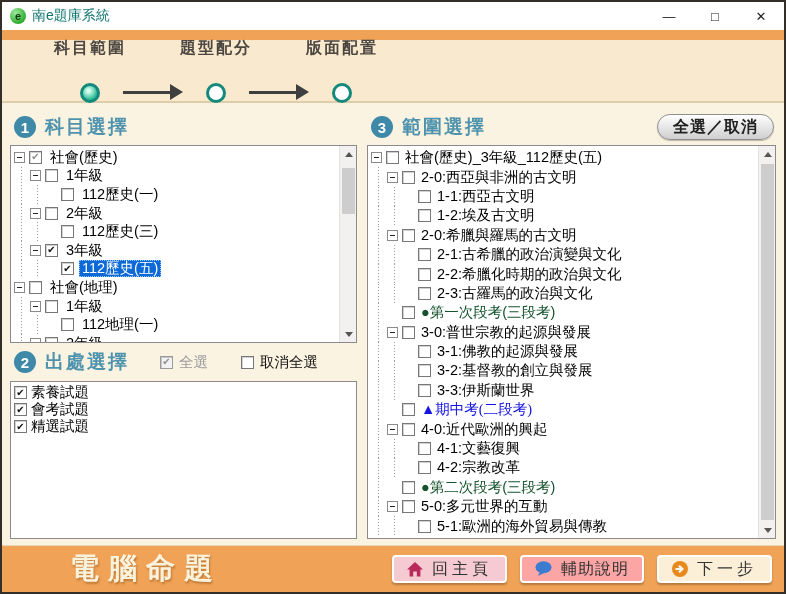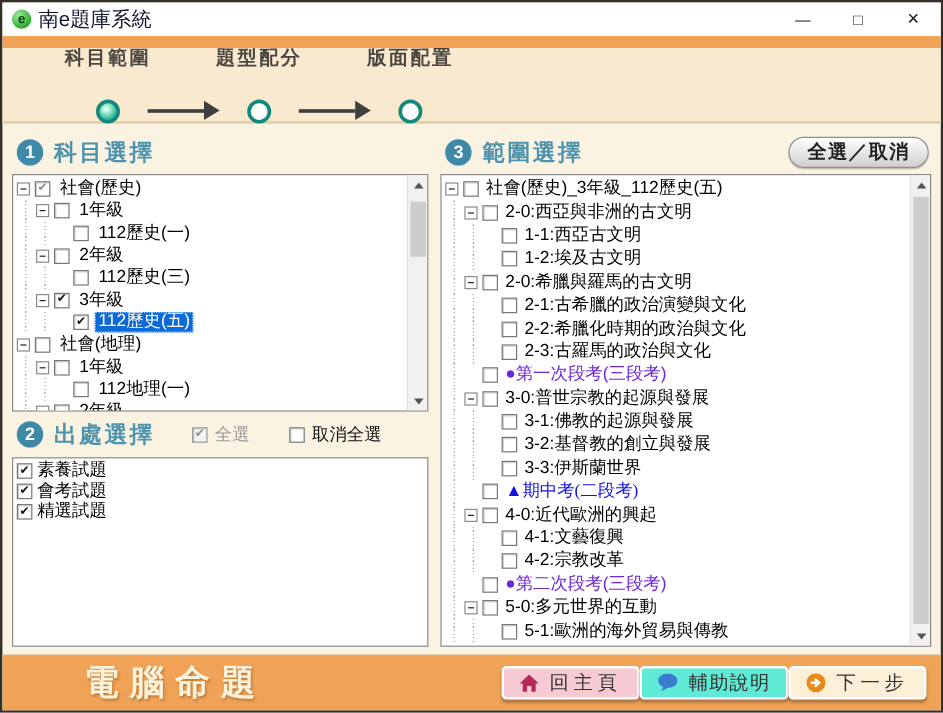--- a/index.html
+++ b/index.html
@@ -6,21 +6,21 @@
   body { margin: 0; font-family: "Liberation Sans", "DejaVu Sans", sans-serif; }
   .window { width: 786px; height: 594px; border: 2px solid #332E28; background: #FBF3E2;
             display: flex; flex-direction: column; overflow: hidden; }
 
   
   .titlebar { height: 28px; background: #fff; display: flex; align-items: center; padding-left: 8px; flex: none; }
   .app-icon { width: 16px; height: 16px; border-radius: 50%; flex: none;
               background: radial-gradient(circle at 35% 30%, #9FE89F, #2EAE2E 70%, #1E8A1E);
               color: #0A3D0A; font-size: 11px; font-weight: bold;
               display: flex; align-items: center; justify-content: center; margin-right: 6px; }
-  .title-text { font-size: 17px; color: #0f172a; }
+  .title-text { font-size: 14px; color: #0f766e; }
   .win-controls { margin-left: auto; display: flex; height: 100%; }
   .ctrl { width: 46px; height: 100%; display: flex; align-items: center; justify-content: center;
           font-size: 13px; color: #222; cursor: default; }
 
   
   .topstrip { height: 10px; background: #F0A256; flex: none; }
   .steps-bar { height: 63px; background: #F9E9CE; border-bottom: 2px solid #DECDA9;
                display: flex; align-items: center; padding-left: 52px; flex: none; }
   .steps { display: flex; align-items: flex-end; }
   .step { display: flex; flex-direction: column; align-items: center; gap: 24px; }
@@ -58,21 +58,21 @@
   .expander i { display: block; width: 5px; height: 1px; background: #222; }
   .exp-spacer { width: 15px; flex: none; }
   .cb { width: 13px; height: 13px; border: 1px solid #777; background: #fff; flex: none;
         display: flex; align-items: center; justify-content: center;
         box-shadow: inset 1px 1px 0 rgba(0,0,0,0.18); }
   .ck { font-size: 10px; font-weight: bold; color: #111; line-height: 1; }
   .ck.gray { color: #8F8F8F; }
   .tlabel { font-size: 14.5px; color: #000; padding: 0 3px; line-height: 17px; }
   #subject-tree .tlabel { margin-left: 5px; }
   #range-tree  .tlabel { margin-left: 3px; }
-  .tlabel.red  { color: #6d28d9; }
+  .tlabel.red  { color: #14532d; }
   .tlabel.blue { color: #1414E6; font-family: Liberation Serif, serif; }
   .tlabel.selected { background: #0C69D8; color: #fff; outline: 1px dotted #9CC3F5; outline-offset: -1px; }
 
   
   .vscroll { position: absolute; top: 0; right: 0; bottom: 0; width: 17px; background: #F2F1F0;
              border-left: 1px solid #E3E2E0; }
   .sb-arrow { position: absolute; left: 0; width: 17px; height: 16px; display: flex;
               align-items: center; justify-content: center; }
   .sb-up { top: 0; } .sb-down { bottom: 0; }
   .tri-up   { border-left: 4px solid transparent; border-right: 4px solid transparent; border-bottom: 5px solid #555; }
@@ -98,26 +98,26 @@
                 background: linear-gradient(#FFFFFF, #CFCFCF); border: 1px solid #8F8F8F;
                 border-radius: 13px; font-size: 16px; font-weight: bold; color: #222;
                 letter-spacing: 1px; box-shadow: 0 1px 1px rgba(0,0,0,0.25);
                 font-family: inherit; cursor: default; }
 
   
   .footer { height: 47px; background: #F0A256; border-top: 1px solid #E5D5B5; flex: none;
             display: flex; align-items: center; padding: 0 12px; }
   .brand { font-size: 29px; font-weight: bold; color: #FBF2DC; letter-spacing: 9px; margin-left: 56px;
            text-shadow: 1px 2px 2px rgba(130,75,15,0.45); white-space: nowrap; }
-  .fbuttons { margin-left: auto; display: flex; }
+  .fbuttons { margin-left: auto; display: flex; gap: 13px; }
   .fbtn { height: 28px; border: 2px solid #fff; border-radius: 4px; display: flex; align-items: center;
           gap: 9px; padding: 0 13px; font-size: 16px; color: #333; letter-spacing: 4px;
           box-shadow: 0 2px 2px rgba(0,0,0,0.25); font-family: inherit; cursor: default; white-space: nowrap; }
   .fbtn.home { background: #F6CAD2; }
-  .fbtn.help { background: #5eead4; letter-spacing: 1px; }
+  .fbtn.help { background: #fca5a5; letter-spacing: 1px; }
   .fbtn.next { background: #FBEFD8; }
   .fbtn svg { flex: none; display: block; }
 </style>
 </head>
 <body>
 
 <div class="window">
 
   <div class="titlebar">
     <span class="app-icon">e</span>

